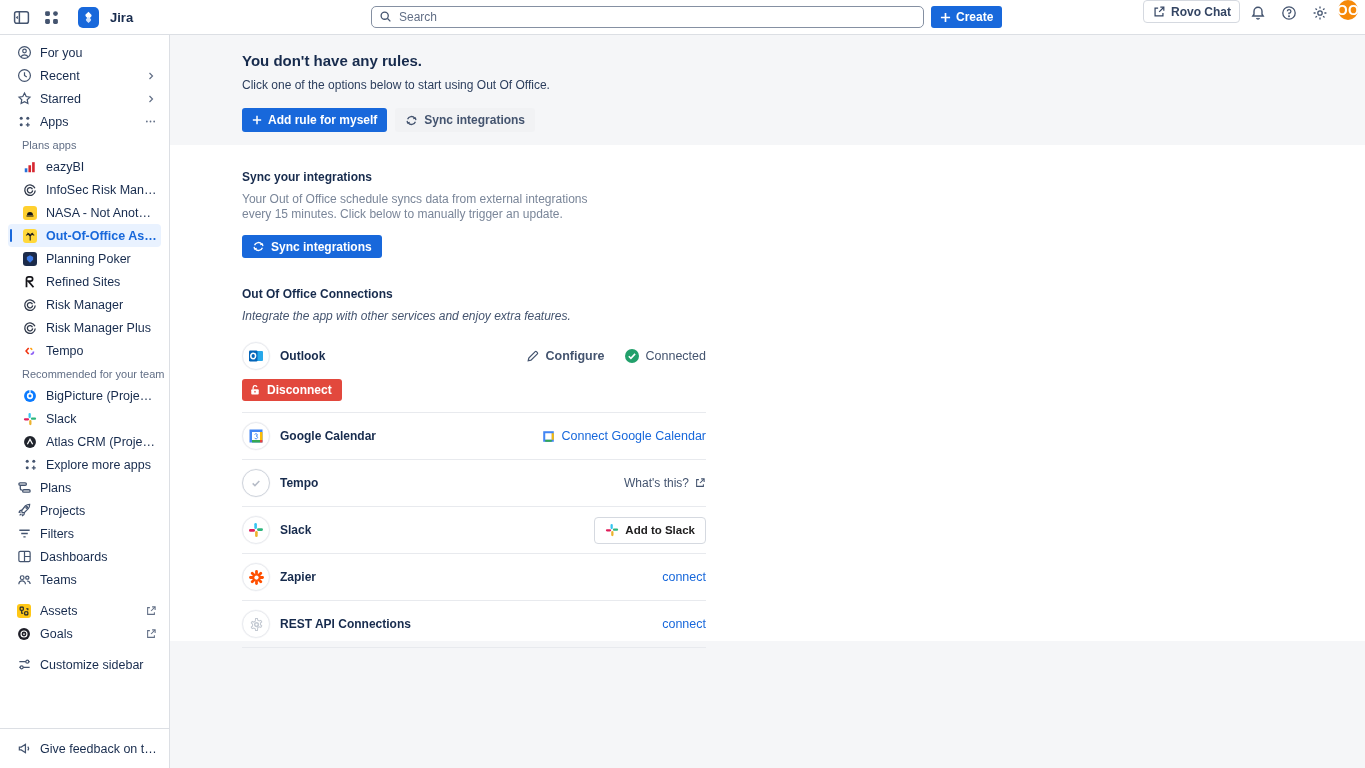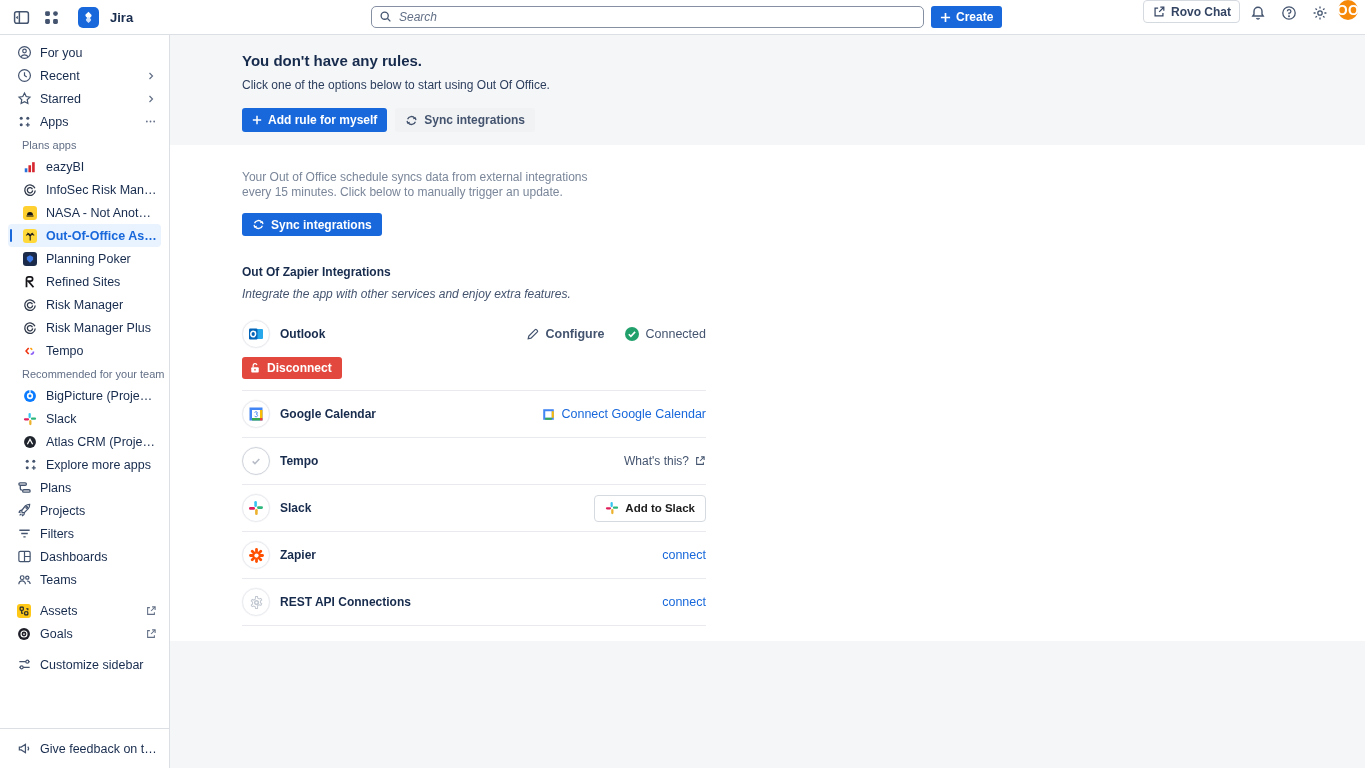--- a/index.html
+++ b/index.html
@@ -11,21 +11,21 @@
     border-bottom:1px solid #dcdfe4; z-index:20; }
   .tb-left { position:absolute; left:8px; top:0; height:34px; display:flex; align-items:center; gap:4px; }
   .icon-btn { width:26px; height:26px; display:flex; align-items:center; justify-content:center;
     border-radius:4px; cursor:pointer; }
   .jira-logo { width:21px; height:21px; background:#1868db; border-radius:5px; display:flex;
     align-items:center; justify-content:center; margin-left:10px; }
   .jira-name { font-size:13px; font-weight:bold; color:#172b4d; margin-left:7px; }
   .search-wrap { position:absolute; left:371px; top:6px; width:553px; height:22px; }
   .search-wrap input { width:100%; height:100%; border:1px solid #8590a2; border-radius:5px;
     font-size:12px; color:#172b4d; padding:0 8px 0 27px; outline:none;
-    font-family:"Liberation Sans",sans-serif;font-style:italic; }
+    font-family:"Liberation Sans",sans-serif; }
   .search-wrap input::placeholder { color:#626f86; }
   .search-glass { position:absolute; left:8px; top:4px; }
   .create-btn { position:absolute; left:931px; top:6px; height:22px; background:#1868db; color:#fff;
     border:none; border-radius:3px; font-size:12px; font-weight:bold; display:flex; align-items:center;
     gap:5px; padding:0 9px; cursor:pointer; font-family:"Liberation Sans",sans-serif; }
   .tb-right { position:absolute; right:7px; top:0; height:34px; display:flex; align-items:flex-start; gap:5px; }
   .rovo-btn { height:23px; border:1px solid #d5d9e0; background:#fff; border-radius:4px;
     display:flex; align-items:center; gap:5px; padding:0 8px; font-size:12px; font-weight:bold;
     color:#344563; cursor:pointer; font-family:"Liberation Sans",sans-serif; }
   .avatar { width:20px; height:20px; border-radius:50%; background:#f68909; color:#fff;
@@ -503,33 +503,34 @@
               <path d="M12.8 9.5A5 5 0 0 1 4 10.8M3.2 6.5A5 5 0 0 1 12 5.2"></path>
               <path d="M2.6 8.4l.6 2.6 2.6-.6M13.4 7.6l-.6-2.6-2.6.6"></path>
             </svg>
           </span>
         <span>Sync integrations</span>
       </button>
     </div>
   </div>
 
   <div class="band-white">
+    <div class="h-sec" style="margin-bottom:8px;">Sync your integrations</div>
     <div class="desc">Your Out of Office schedule syncs data from external integrations</div>
     <div class="desc">every 15 minutes. Click below to manually trigger an update.</div>
     <button class="btn btn-primary sync-btn">
       <span>
           <svg width="13" height="13" viewBox="0 0 16 16" fill="none" stroke="#fff" stroke-width="1.6">
             <path d="M12.8 9.5A5 5 0 0 1 4 10.8M3.2 6.5A5 5 0 0 1 12 5.2"></path>
             <path d="M2.6 8.4l.6 2.6 2.6-.6M13.4 7.6l-.6-2.6-2.6.6"></path>
           </svg>
         </span>
       <span>Sync integrations</span>
     </button>
 
-    <div class="h-sec int-head">Out Of Zapier Integrations</div>
+    <div class="h-sec int-head">Out Of Office Connections</div>
     <div class="int-sub">Integrate the app with other services and enjoy extra features.</div>
 
     <div class="rows">
 
       <div class="irow-outlook">
         <div class="irow-line1">
           <span class="circ">
             <svg width="16" height="16" viewBox="0 0 16 16">
                 <rect x="6.5" y="3" width="8.5" height="10" rx="1" fill="#28a8ea"></rect>
                 <rect x="1" y="2.5" width="8.5" height="11" rx="1.2" fill="#0364b8"></rect>

